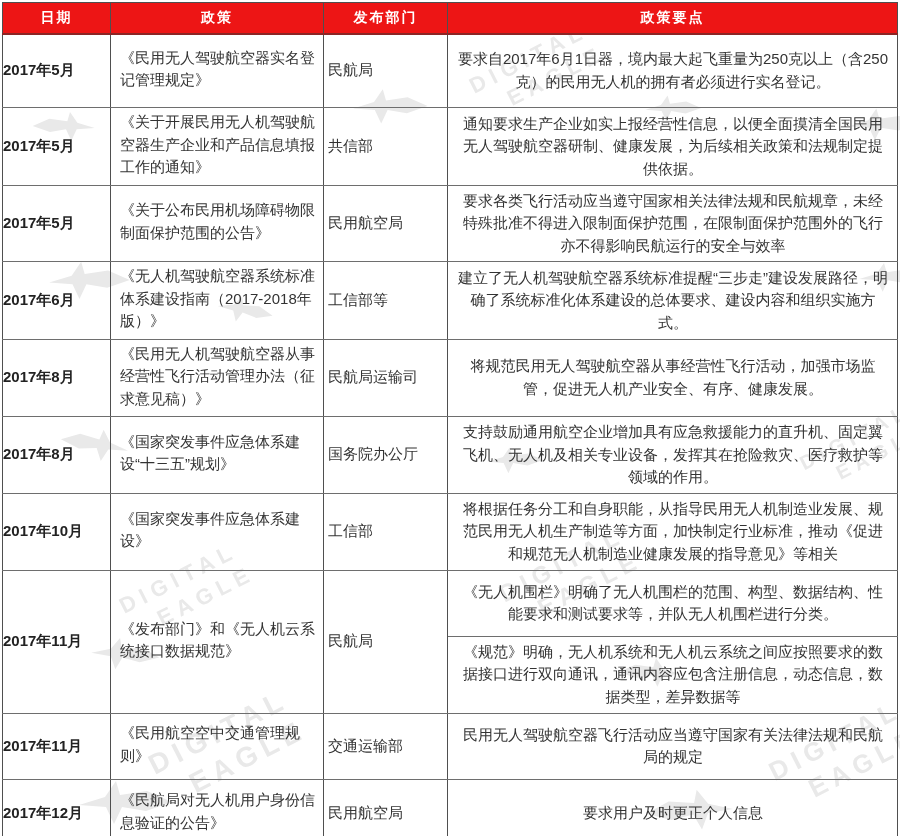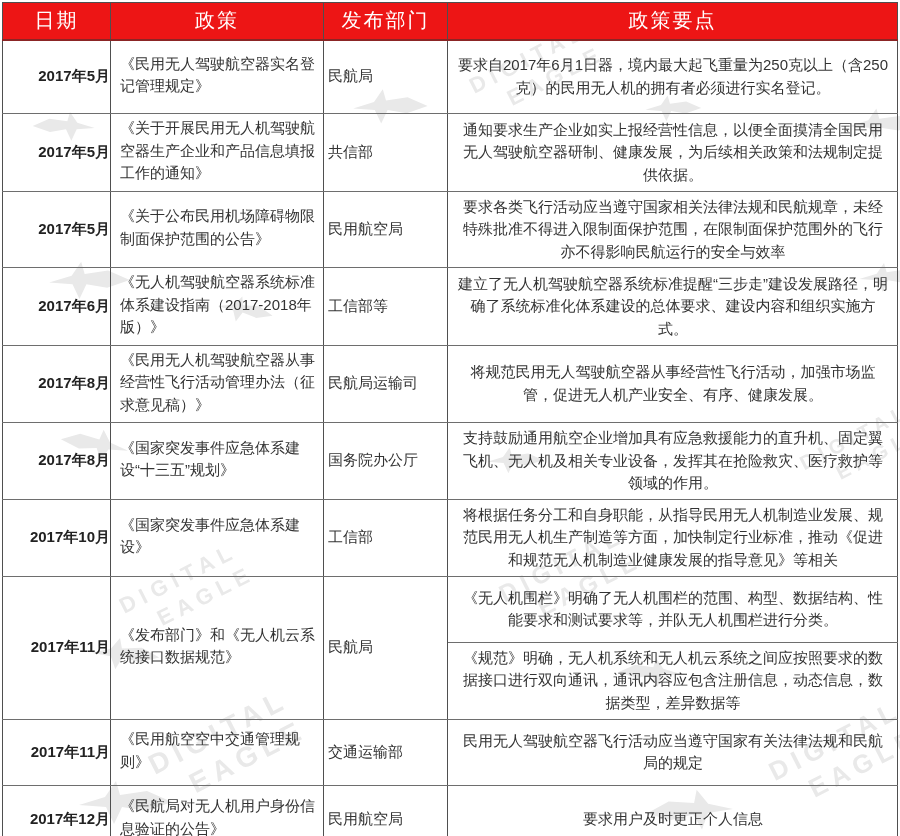--- a/index.html
+++ b/index.html
@@ -22,27 +22,27 @@
     letter-spacing:6px;line-height:1.25;transform:rotate(-27deg);white-space:nowrap;}
   .wm-text .l2{padding-left:28px;display:block;}
   .eagle{position:absolute;fill:var(--watermark);}
 
   
   table.policy{position:relative;z-index:1;border-collapse:collapse;table-layout:fixed;
     width:895px;margin:2px 0 0 2px;background:transparent;}
   col.c-date{width:108px;} col.c-policy{width:213px;}
   col.c-dept{width:124px;} col.c-points{width:450px;}
 
-  th{background:var(--header-bg);color:var(--header-text);font-size:20px;font-weight:normal;
-     height:37px;border:1px solid var(--border-dark);border-bottom:2px solid var(--header-divider);
+  th{background:var(--header-bg);color:var(--header-text);font-size:14px;font-weight:bold;
+     height:31px;border:1px solid var(--border-dark);border-bottom:2px solid var(--header-divider);
      letter-spacing:2px;}
   td{border:1px solid var(--border-light);border-left:1px solid var(--border-dark);
      border-right:1px solid var(--border-dark);color:var(--text);font-size:15px;
      vertical-align:middle;background:transparent;}
-  td.date{font-weight:bold;text-align:right;color:#222;}
+  td.date{font-weight:bold;text-align:left;color:#222;}
   td.policy{text-align:left;padding:3px 6px 6px 9px;line-height:1.5;}
   td.dept{text-align:left;padding:2px 4px;}
   td.points{text-align:center;padding:4px 8px 4px 9px;line-height:1.5;}
 
   tr.hr1{height:74px;} tr.hr2{height:70px;} tr.hr3{height:74px;} tr.hr4{height:71px;}
   tr.hr5{height:76px;} tr.hr6{height:67px;} tr.hr7{height:77px;} tr.hr8a{height:66px;}
   tr.hr8b{height:77px;} tr.hr9{height:66px;} tr.hr10{height:68px;}
 </style>
 </head>
 <body>

